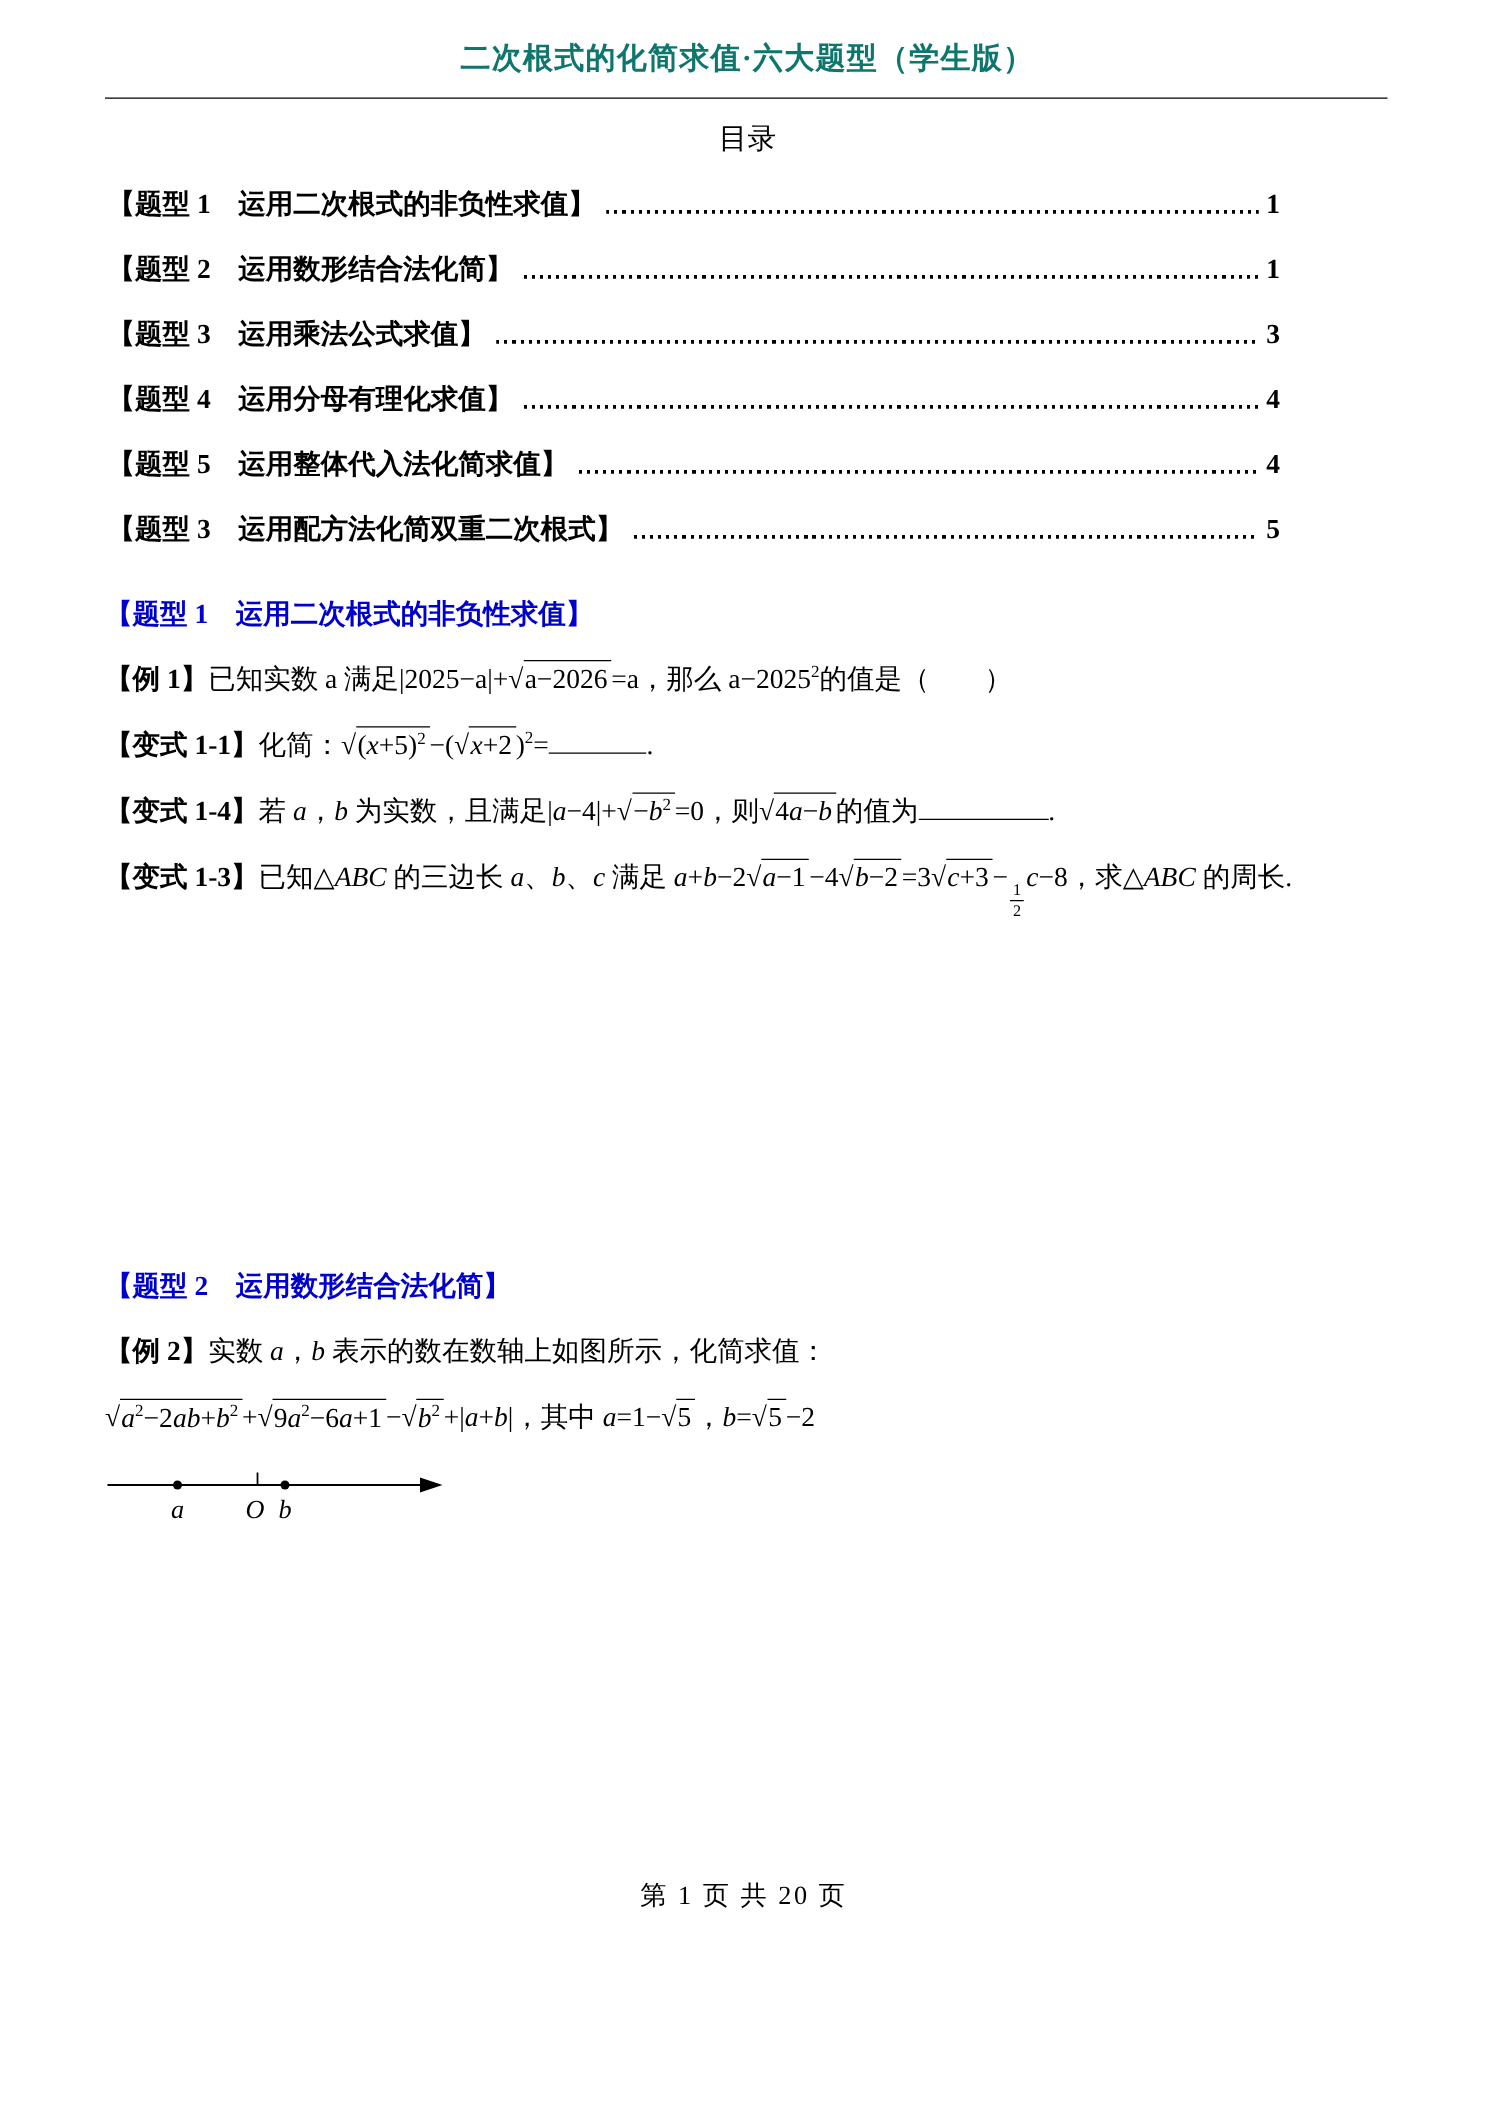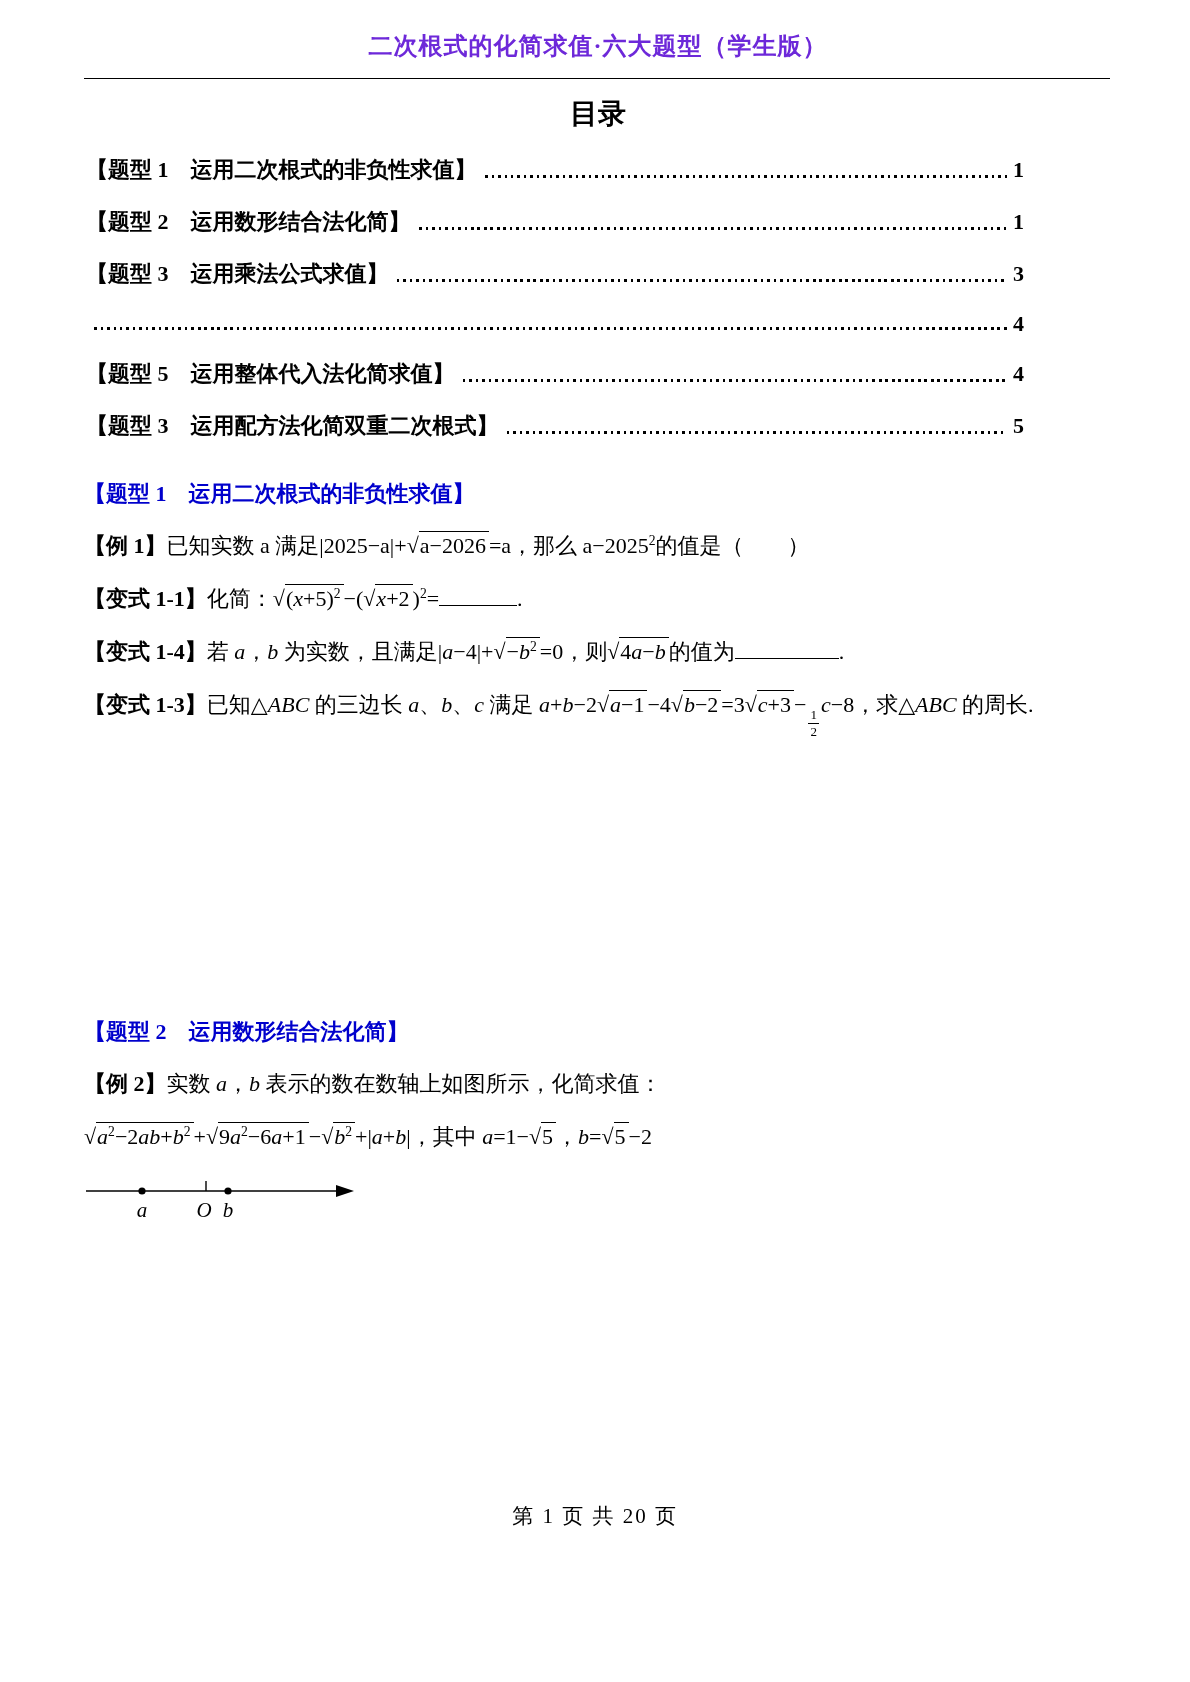--- a/index.html
+++ b/index.html
@@ -3,24 +3,24 @@
 <meta charset="utf-8">
 <style>
   * { margin:0; padding:0; box-sizing:border-box; }
   html,body { background:#ffffff; }
   body {
     width:1190px; height:1682px; position:relative; overflow:hidden;
     font-family:"Liberation Serif","DejaVu Serif",serif; color:#000;
   }
   .content { padding:30px 78px 0 84px; }
 
-  .doc-title { text-align:center; font-size:24px; font-weight:bold; color:#6d28d9; letter-spacing:1px; }
+  .doc-title { text-align:center; font-size:24px; font-weight:bold; color:#0f766e; letter-spacing:1px; }
   .title-rule { border:none; border-top:1.5px solid #000; margin:16px 2px 0 0; }
 
-  .toc-heading { text-align:center; font-size:28px; font-weight:bold; margin-top:16px; }
+  .toc-heading { text-align:center; font-size:23px; font-weight:normal; margin-top:16px; }
 
   .toc-list { margin-top:22px; margin-right:88px; }
   .toc-item { display:flex; align-items:baseline; font-size:22px; font-weight:bold; margin:0 0 22px 2px; }
   .toc-label { white-space:nowrap; }
   .toc-leader {
     flex:1; height:3px; align-self:flex-end; margin:0 6px 7px 8px;
     background-image:repeating-linear-gradient(to right,#000 0 2.5px,transparent 2.5px 6.5px);
   }
   .toc-page { white-space:nowrap; }
 
@@ -65,20 +65,21 @@
       <span class="toc-label">【题型 2　运用数形结合法化简】</span>
       <span class="toc-leader"></span>
       <span class="toc-page">1</span>
     </div>
     <div class="toc-item">
       <span class="toc-label">【题型 3　运用乘法公式求值】</span>
       <span class="toc-leader"></span>
       <span class="toc-page">3</span>
     </div>
     <div class="toc-item">
+      <span class="toc-label">【题型 4　运用分母有理化求值】</span>
       <span class="toc-leader"></span>
       <span class="toc-page">4</span>
     </div>
     <div class="toc-item">
       <span class="toc-label">【题型 5　运用整体代入法化简求值】</span>
       <span class="toc-leader"></span>
       <span class="toc-page">4</span>
     </div>
     <div class="toc-item">
       <span class="toc-label">【题型 3　运用配方法化简双重二次根式】</span>

